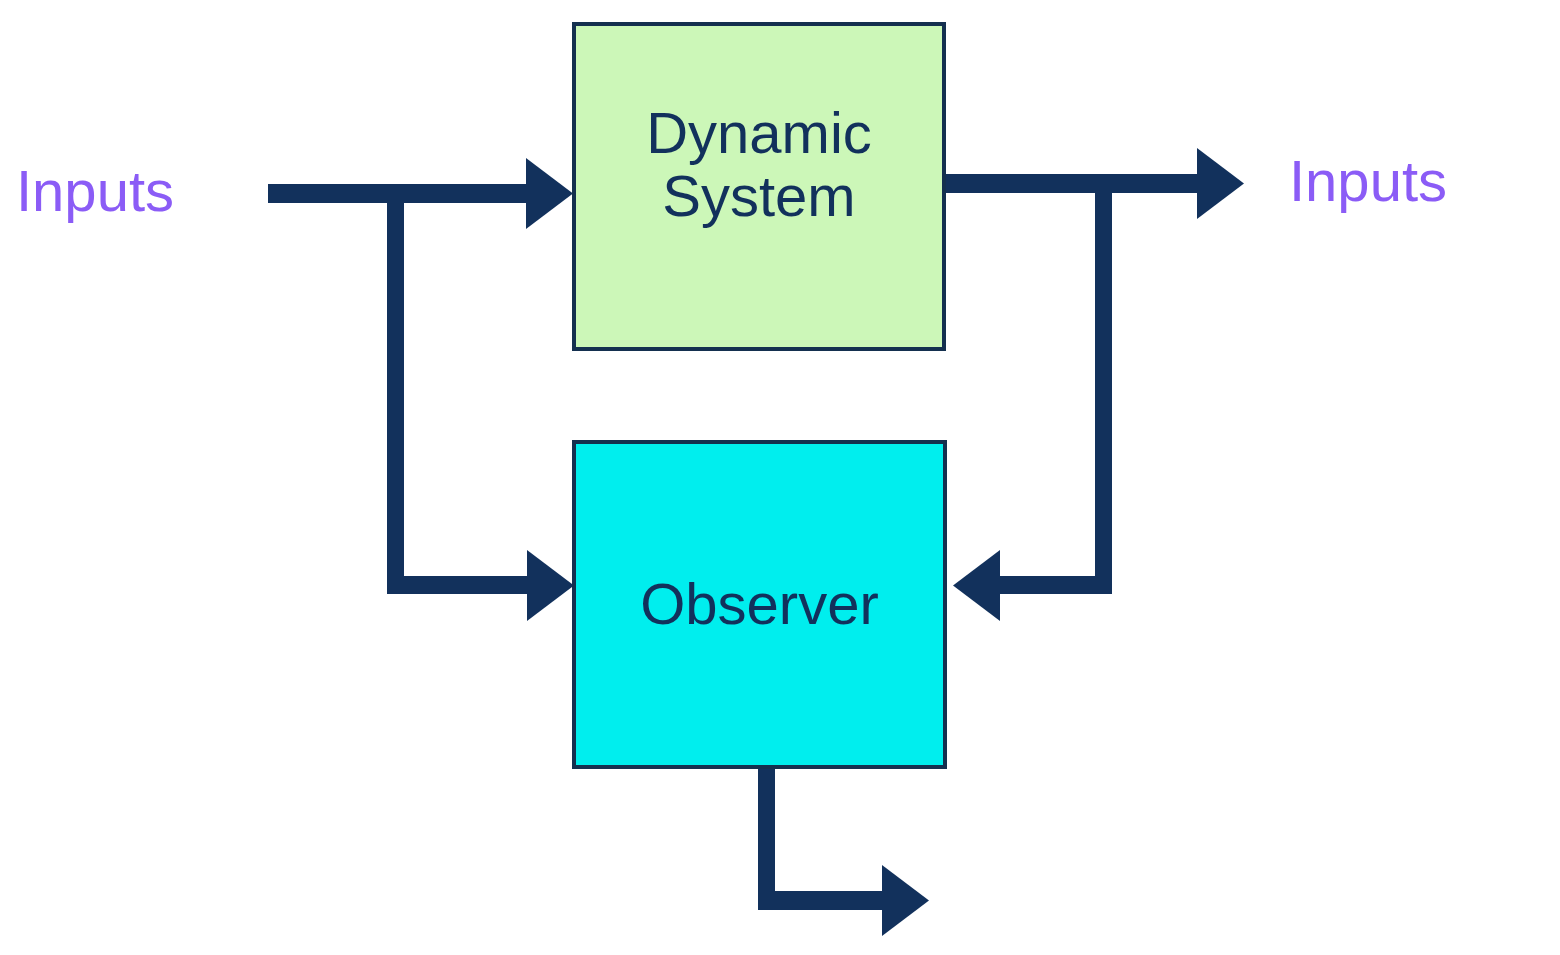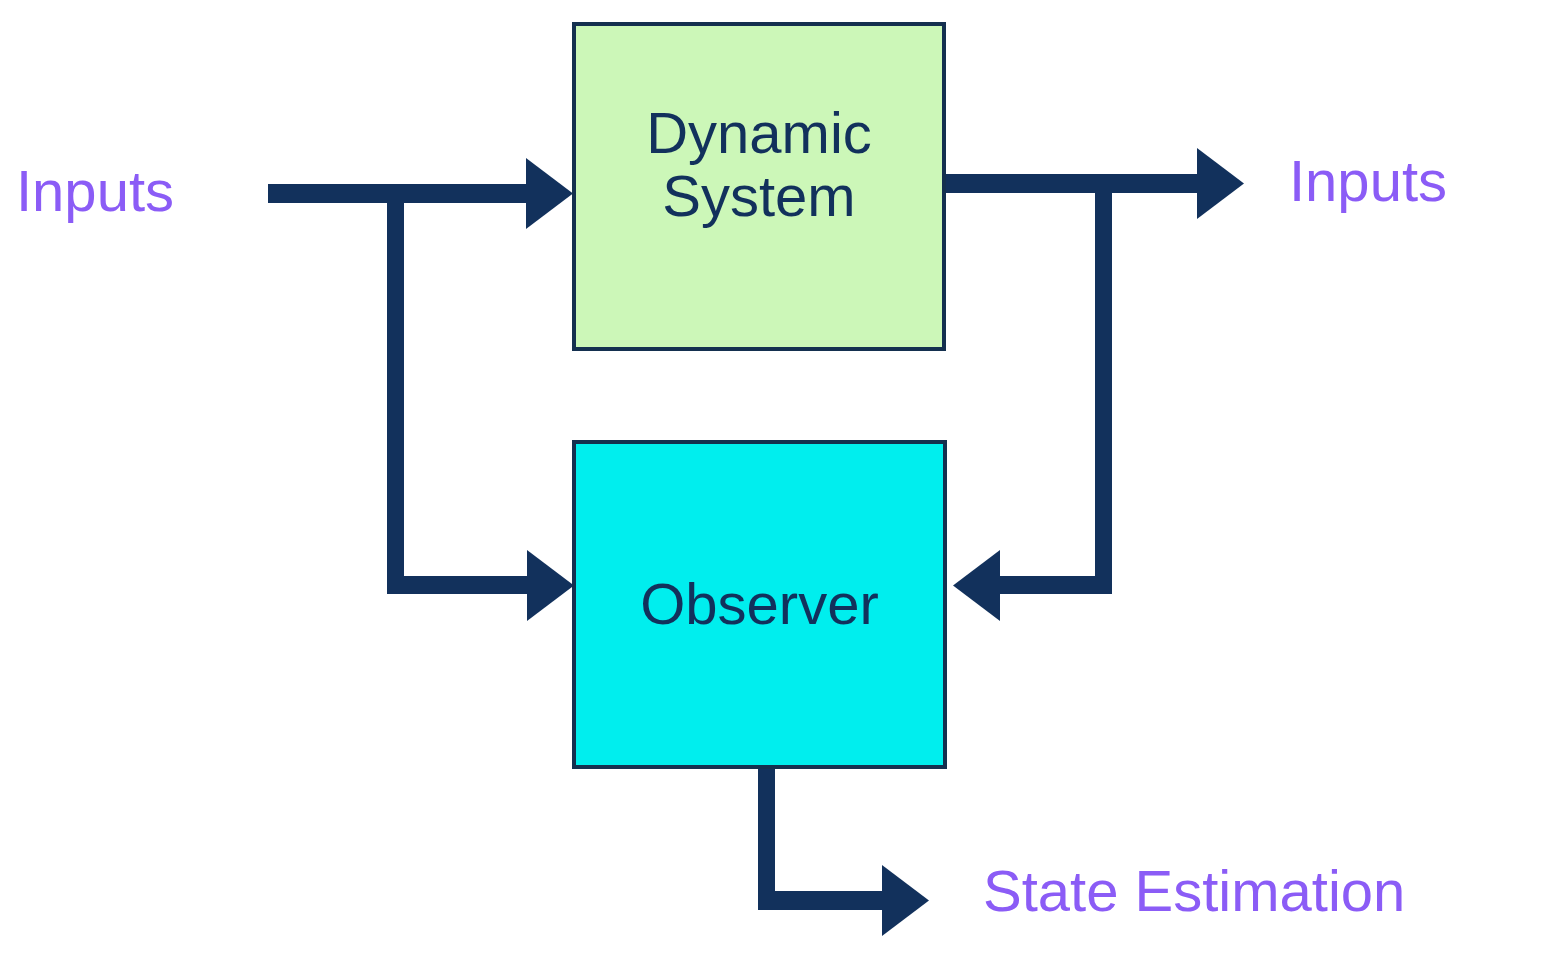--- a/index.html
+++ b/index.html
@@ -124,15 +124,14 @@
 
   <div class="block-box" id="box-dynamic-system">
     <span class="block-label">Dynamic
 System</span>
   </div>
 
   <span class="edge-label" id="label-inputs">Inputs</span>
 
   <span class="edge-label" id="label-outputs">Inputs</span>
 
-  <span class="edge-label" id="label-state-estimation">State Estimation</span>
 
 </div>
 
 </body></html>

